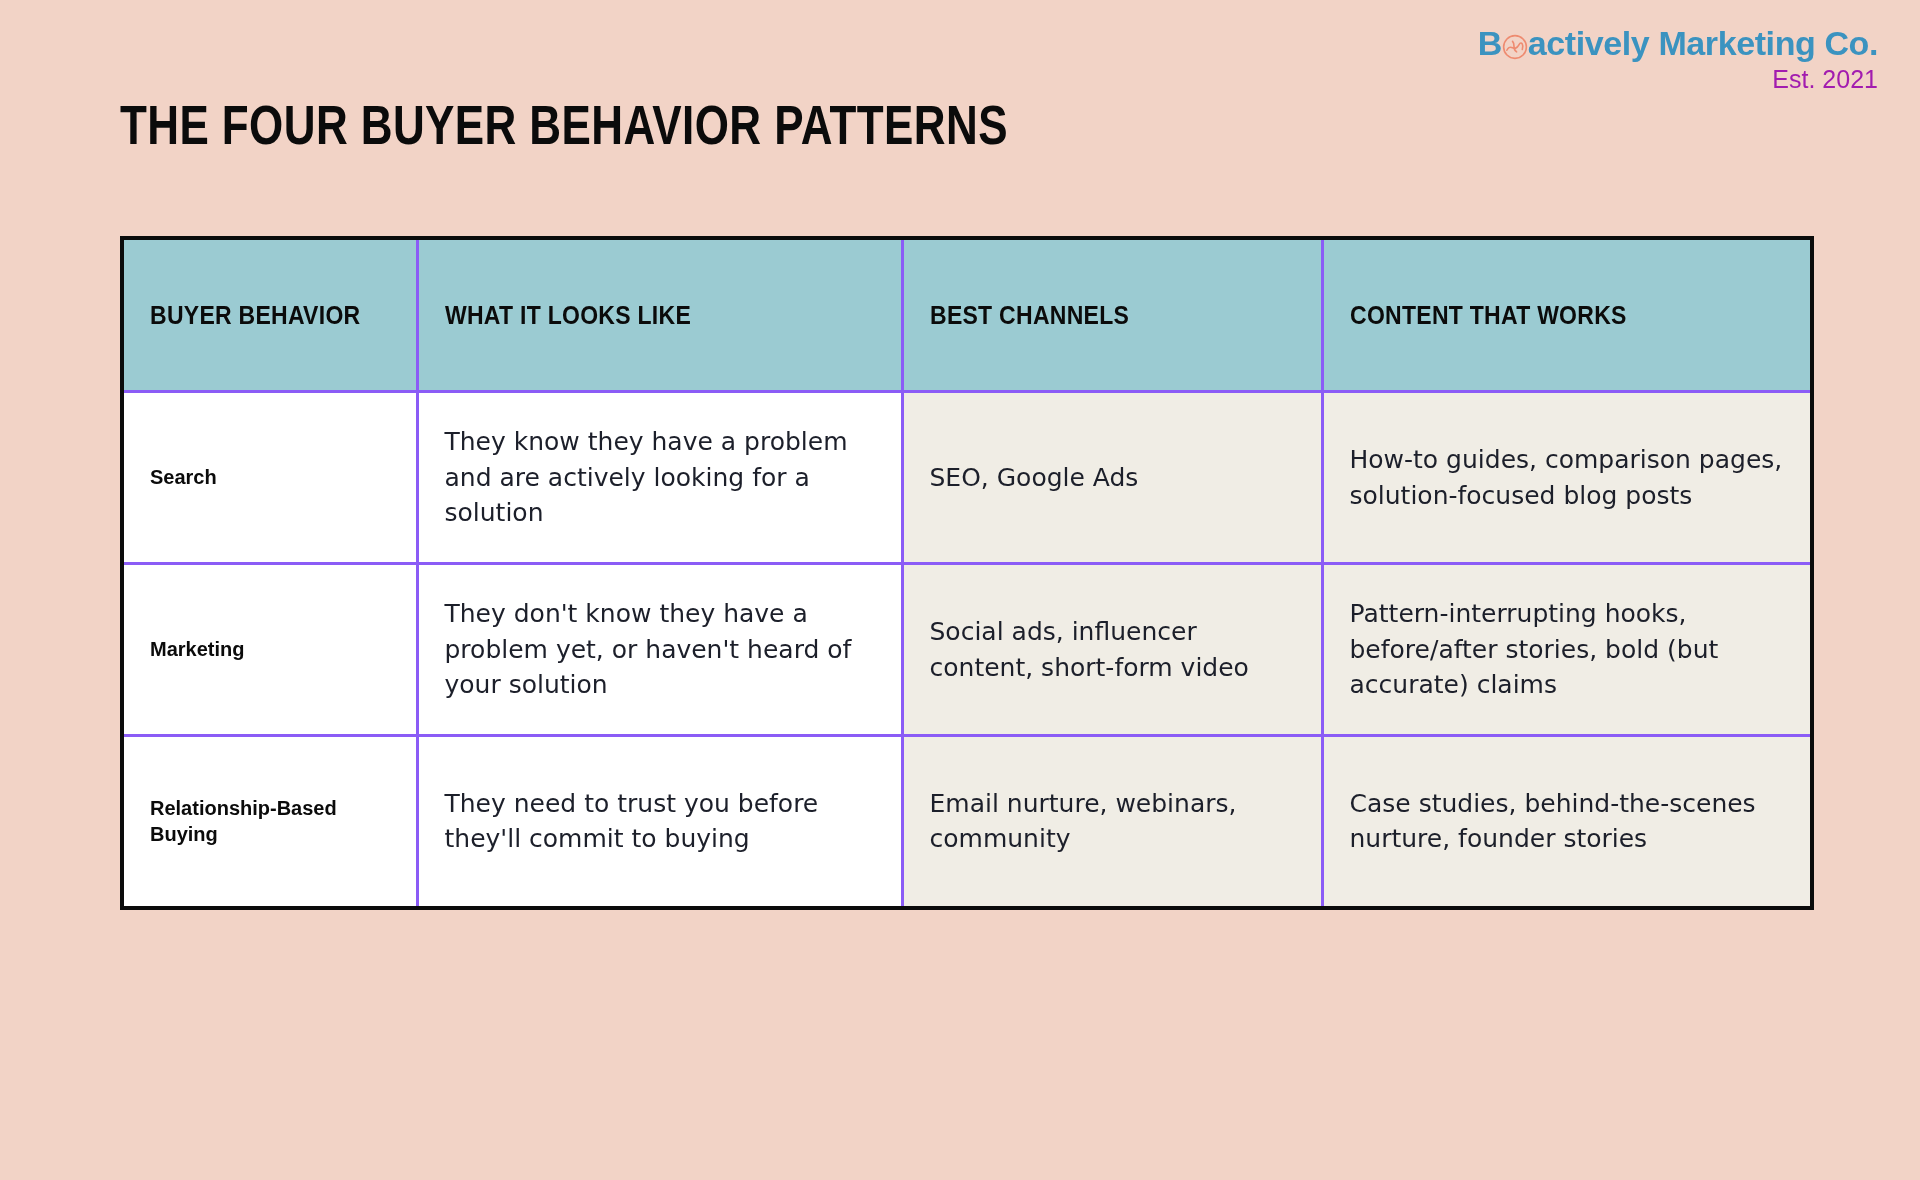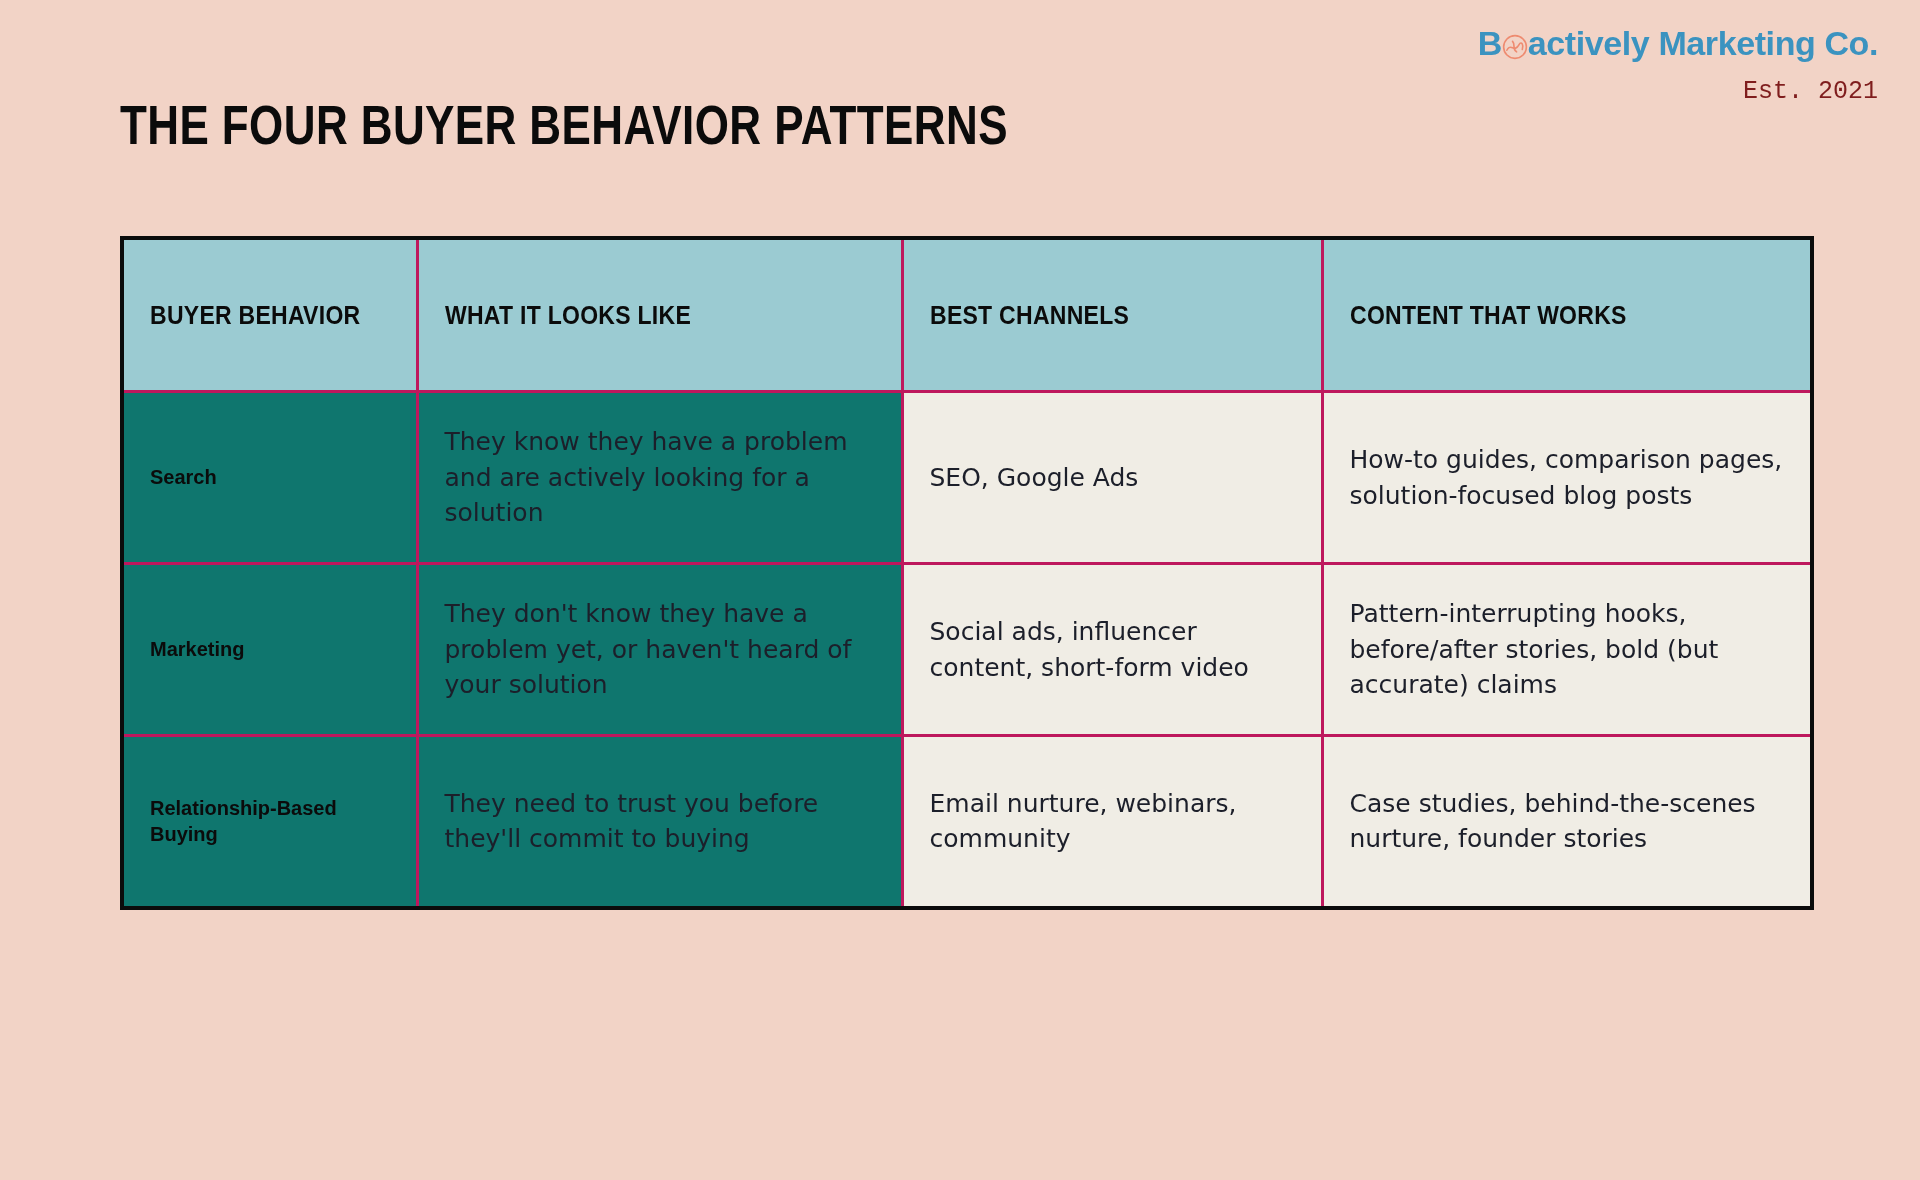--- a/index.html
+++ b/index.html
@@ -35,24 +35,24 @@
   }
   .logo-mark {
     display: inline-block;
     width: 26px;
     height: 26px;
     margin: 0 0px 0 0px;
     position: relative;
     top: 1px;
   }
   .logo-est {
-    font-family: Liberation Mono, monospace;
+    font-family: Liberation Sans, sans-serif;
     font-size: 25px;
-    color: #7f1d1d;
-    margin-top: 19px;
+    color: #a21caf;
+    margin-top: 7px;
     line-height: 1;
   }
 
   
   .page-title {
     position: absolute;
     top: 98px;
     left: 120px;
     font-family: "Liberation Sans", sans-serif;
     font-weight: bold;
@@ -73,21 +73,21 @@
     top: 236px;
     width: 1690px;
   }
   table.matrix {
     border-collapse: collapse;
     table-layout: fixed;
     width: 100%;
     border: 4px solid #0B0B0B;
   }
   table.matrix td, table.matrix th {
-    border: 3px solid #be185d;
+    border: 3px solid #8b5cf6;
     vertical-align: middle;
     padding: 16px 26px;
     text-align: left;
   }
   .col-1 { width: 295px; }
   .col-2 { width: 485px; }
   .col-3 { width: 420px; }
   .col-4 { width: 490px; }
 
   thead th {
@@ -101,21 +101,21 @@
     text-transform: uppercase;
   }
   thead th .hdr-text {
     display: inline-block;
     transform: scaleX(0.92);
     transform-origin: left center;
     white-space: nowrap;
   }
 
   tbody tr { height: 172px; }
-  .cell-peach { background: #0f766e; }
+  .cell-peach { background: #ffffff; }
   .cell-cream { background: #F0EDE5; }
 
   .behavior-label {
     text-align: center;
     font-family: "Liberation Sans", sans-serif;
     font-weight: bold;
     font-size: 20px;
     line-height: 1.32;
     color: #0B0B0B;
   }

